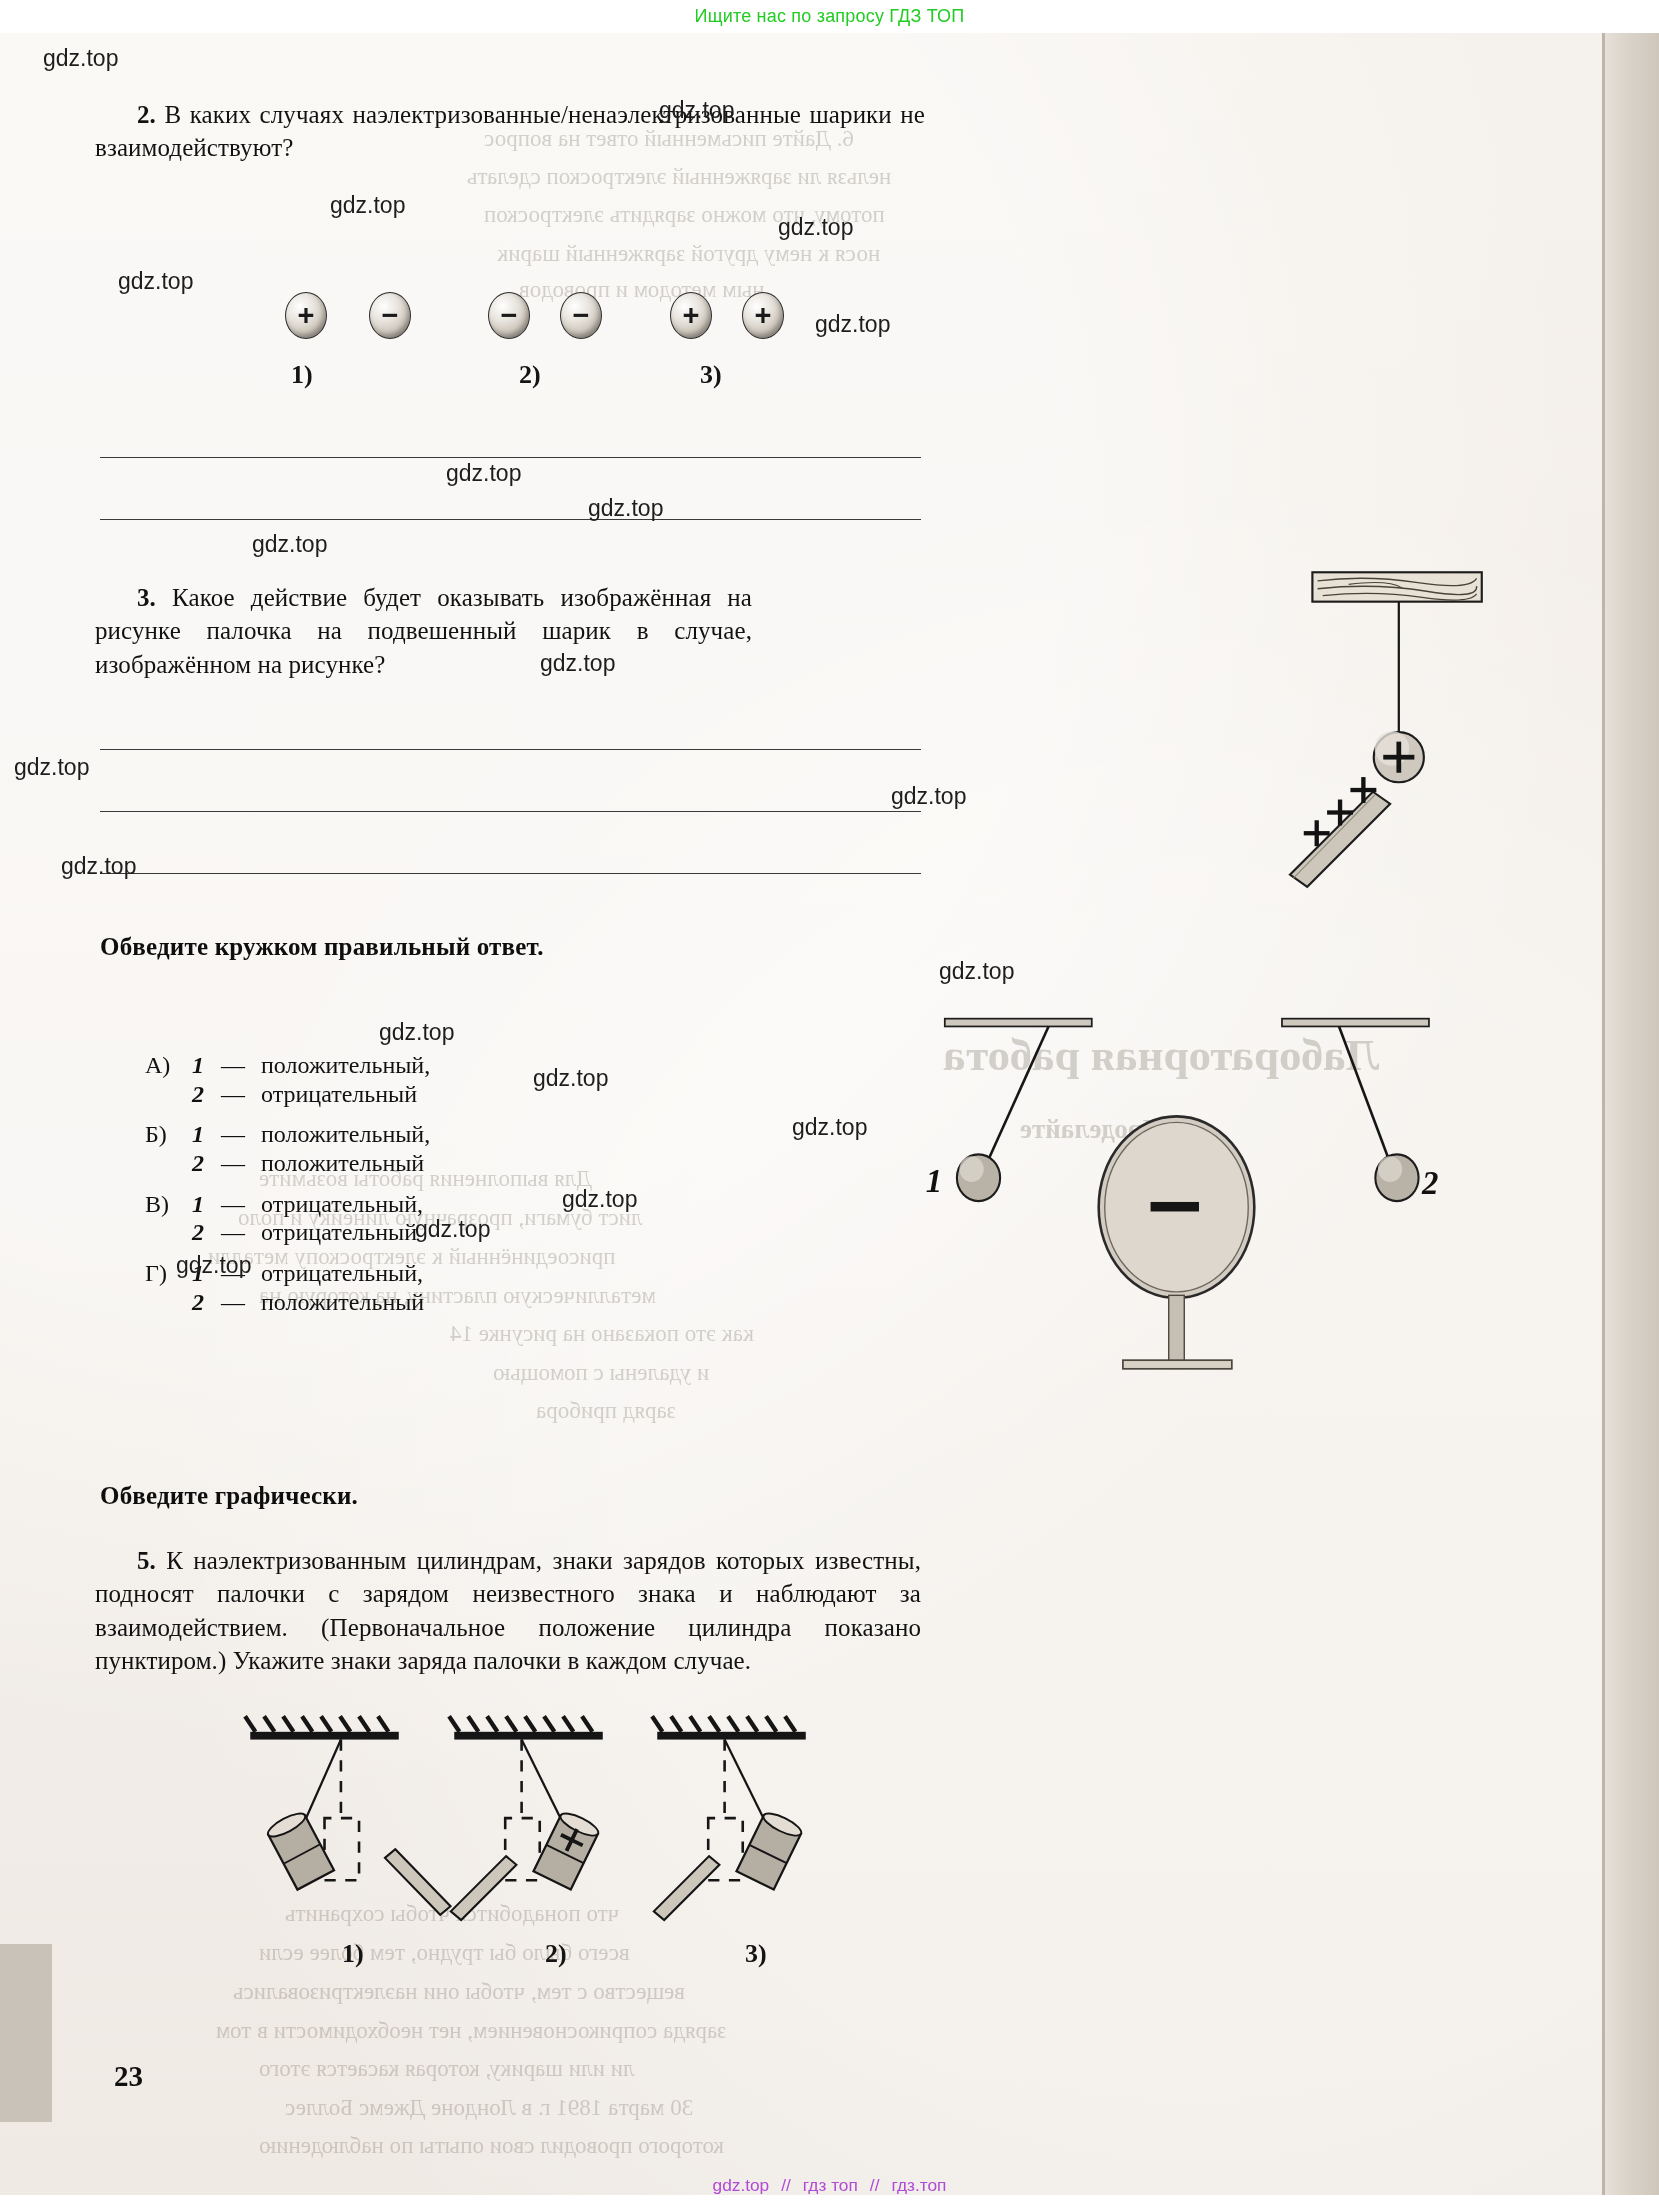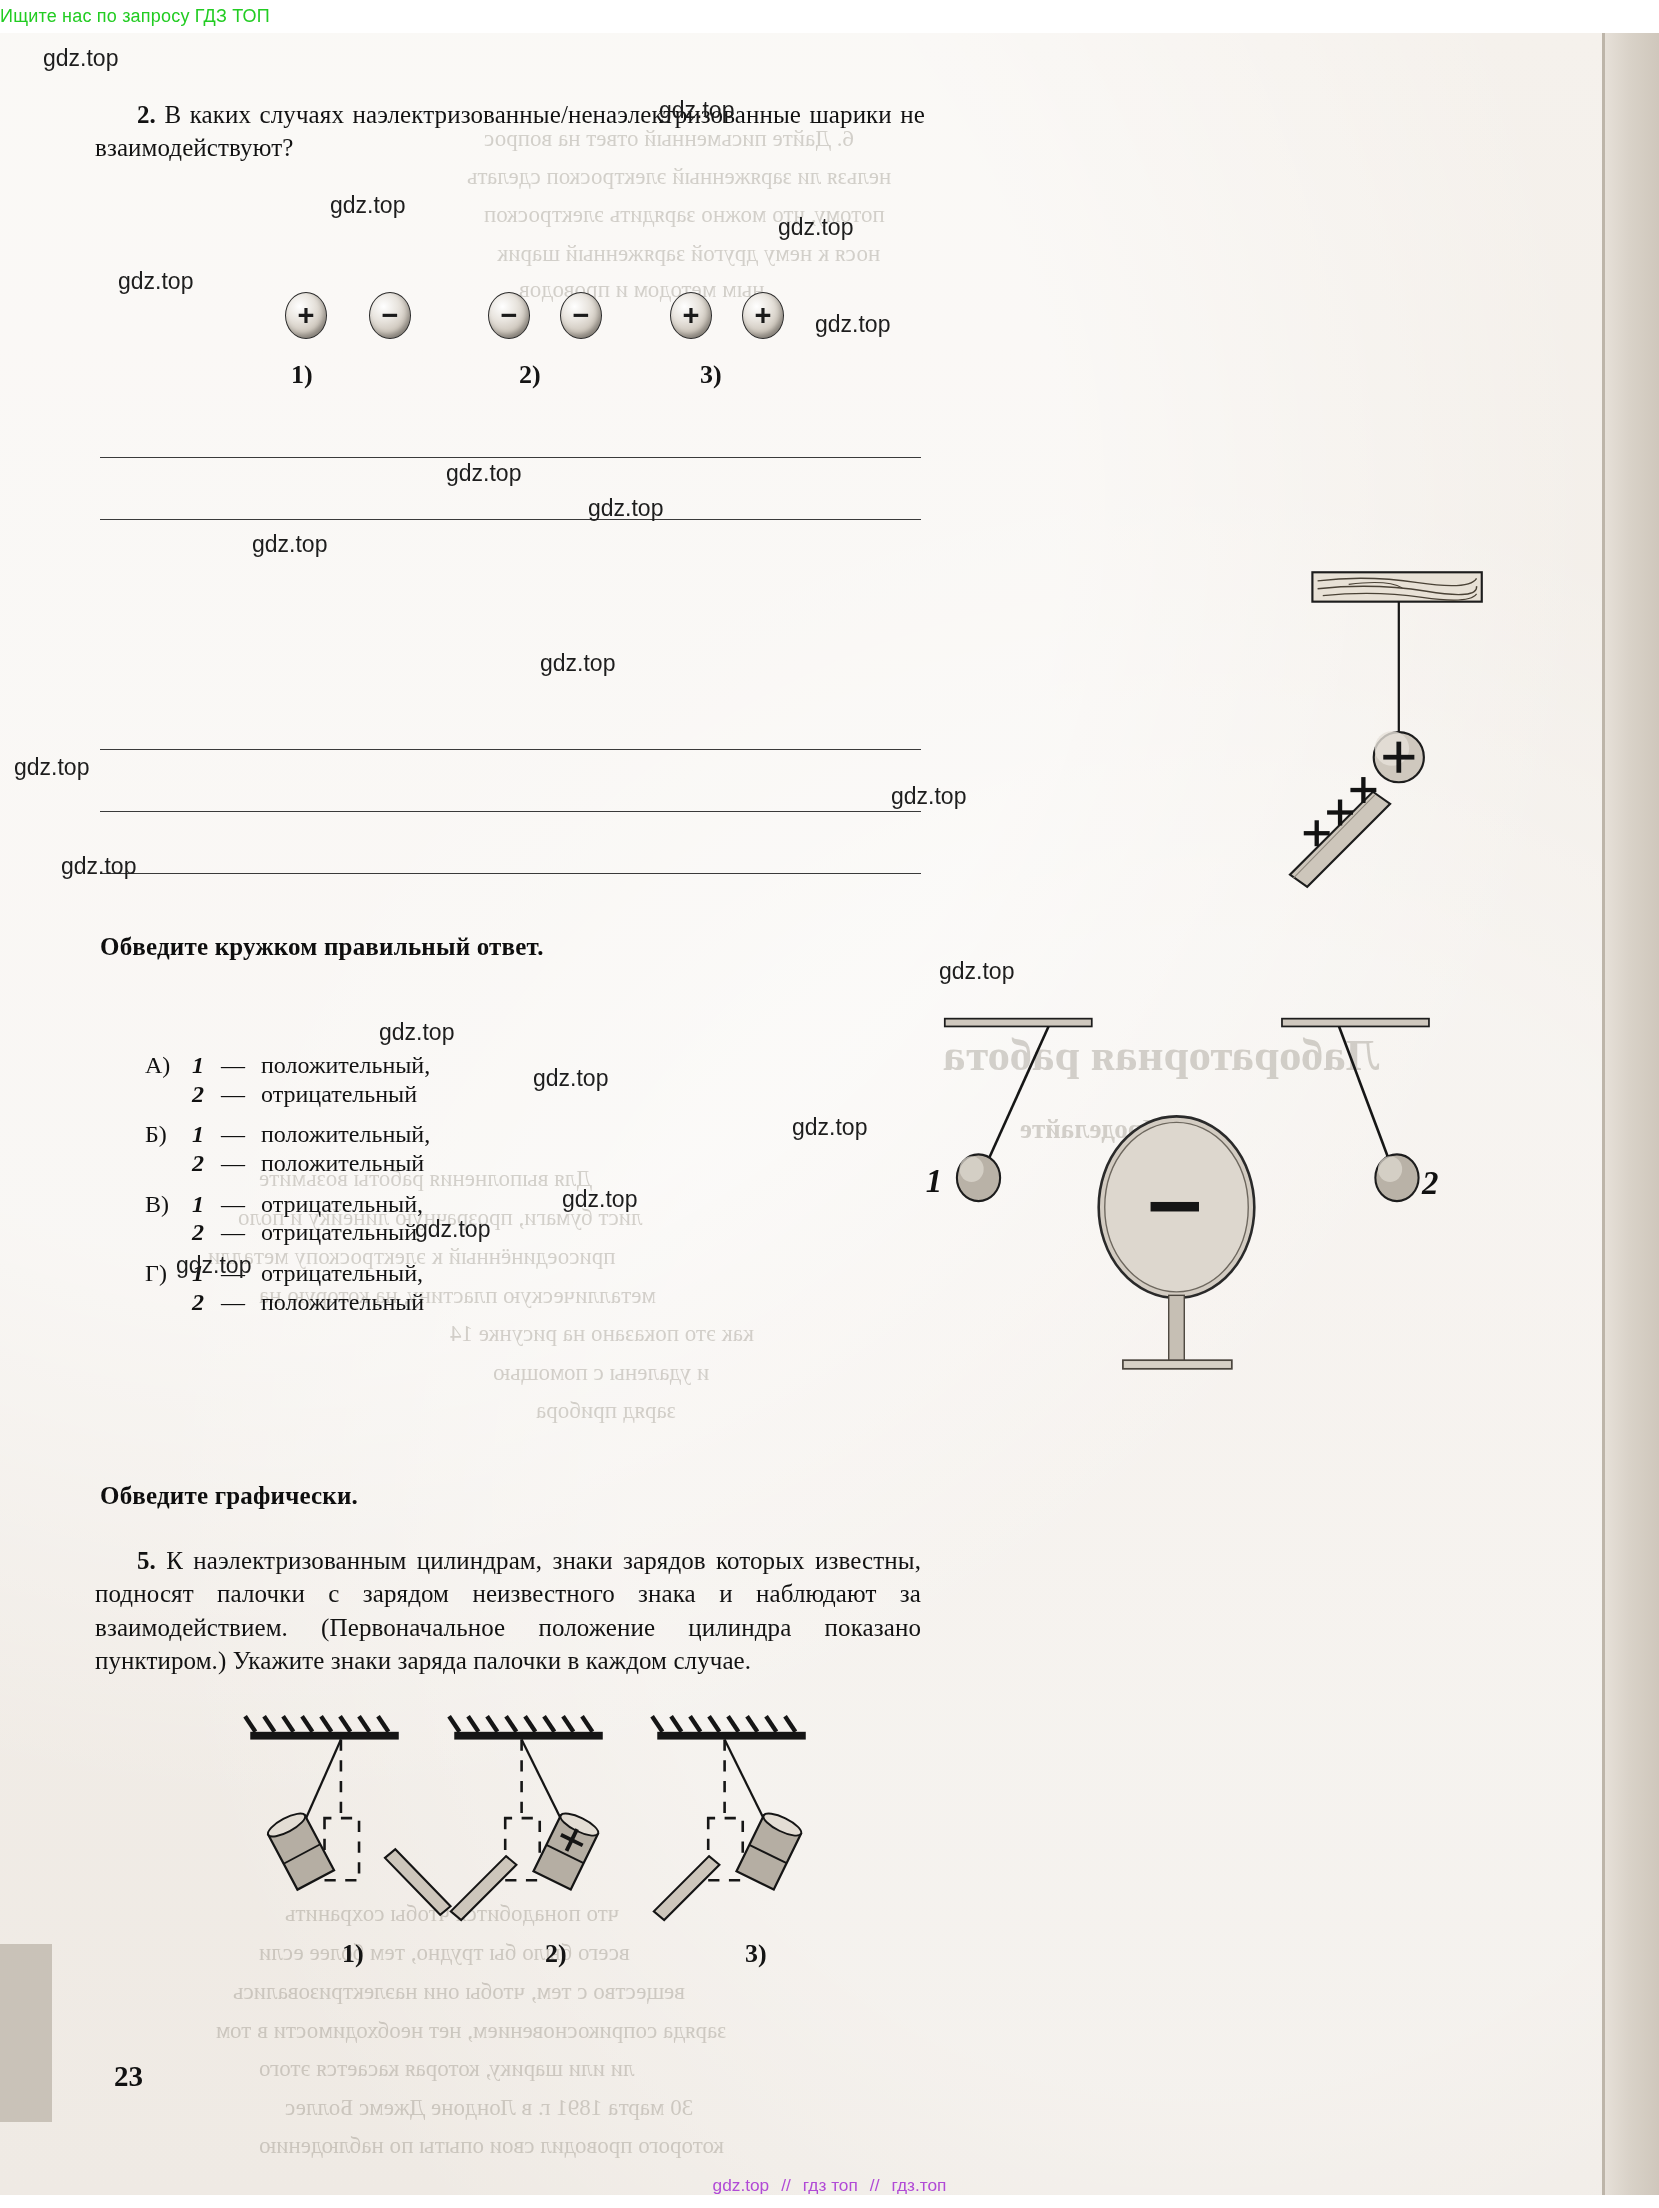--- a/index.html
+++ b/index.html
@@ -7,21 +7,21 @@
     width:1659px; height:2208px;
     background:#ffffff;
     font-family:"Liberation Serif", serif;
     position:relative;
     overflow:hidden;
   }
 
   
   .promo-top{
     position:absolute; top:0; left:0; width:1659px; height:33px;
-    display:flex; align-items:center; 
+    display:flex; align-items:center; justify-content:center;
     font-family:"Liberation Sans", sans-serif;
     font-size:18px; color:#22cc22; letter-spacing:0.2px;
     background:#ffffff; z-index:40;
   }
   .promo-bottom{
     position:absolute; bottom:5.2px; left:0; width:1659px; height:35px;
     display:flex; align-items:center; justify-content:center;
     gap:12px;
     font-family:"Liberation Sans", sans-serif;
     font-size:17.3px; color:#b14ad6; z-index:40;
@@ -198,20 +198,26 @@
     <span class="sign" style="font-size:29px;">+</span>
   </div>
   <div class="ball" style="left:742px; top:259px; width:40px; height:45px;">
     <span class="sign" style="font-size:29px;">+</span>
   </div>
   <div class="caselabel" style="left:700px; top:327px;">3)</div>
 
   <div class="rule" style="left:100px; top:424px;  width:821px;"></div>
   <div class="rule" style="left:100px; top:486px;  width:821px;"></div>
 
+  <div class="col" style="top:523px; width:657px;">
+    <p class="q indent">
+      <span class="num">3.</span>
+      <span>Какое действие будет оказывать изображённая на рисунке палочка на подвешенный шарик в случае, изображённом на рисунке?</span>
+    </p>
+  </div>
 
   <div class="fig" style="left:1245px; top:527px;">
     <svg width="337" height="346" viewBox="0 0 390 400">
 
       <rect x="78" y="14" width="196" height="34" fill="#e8e1d6" stroke="#1d1d1d" stroke-width="2.5"></rect>
       <path d="M84 24 Q140 17 200 26 T268 21" fill="none" stroke="#4a4236" stroke-width="1.6"></path>
       <path d="M84 33 Q150 26 210 36 T268 30" fill="none" stroke="#4a4236" stroke-width="1.6"></path>
       <path d="M90 41 Q150 35 205 43 T268 39" fill="none" stroke="#4a4236" stroke-width="1.4"></path>
       <path d="M120 28 Q165 22 182 32" fill="none" stroke="#4a4236" stroke-width="1.2"></path>
 

